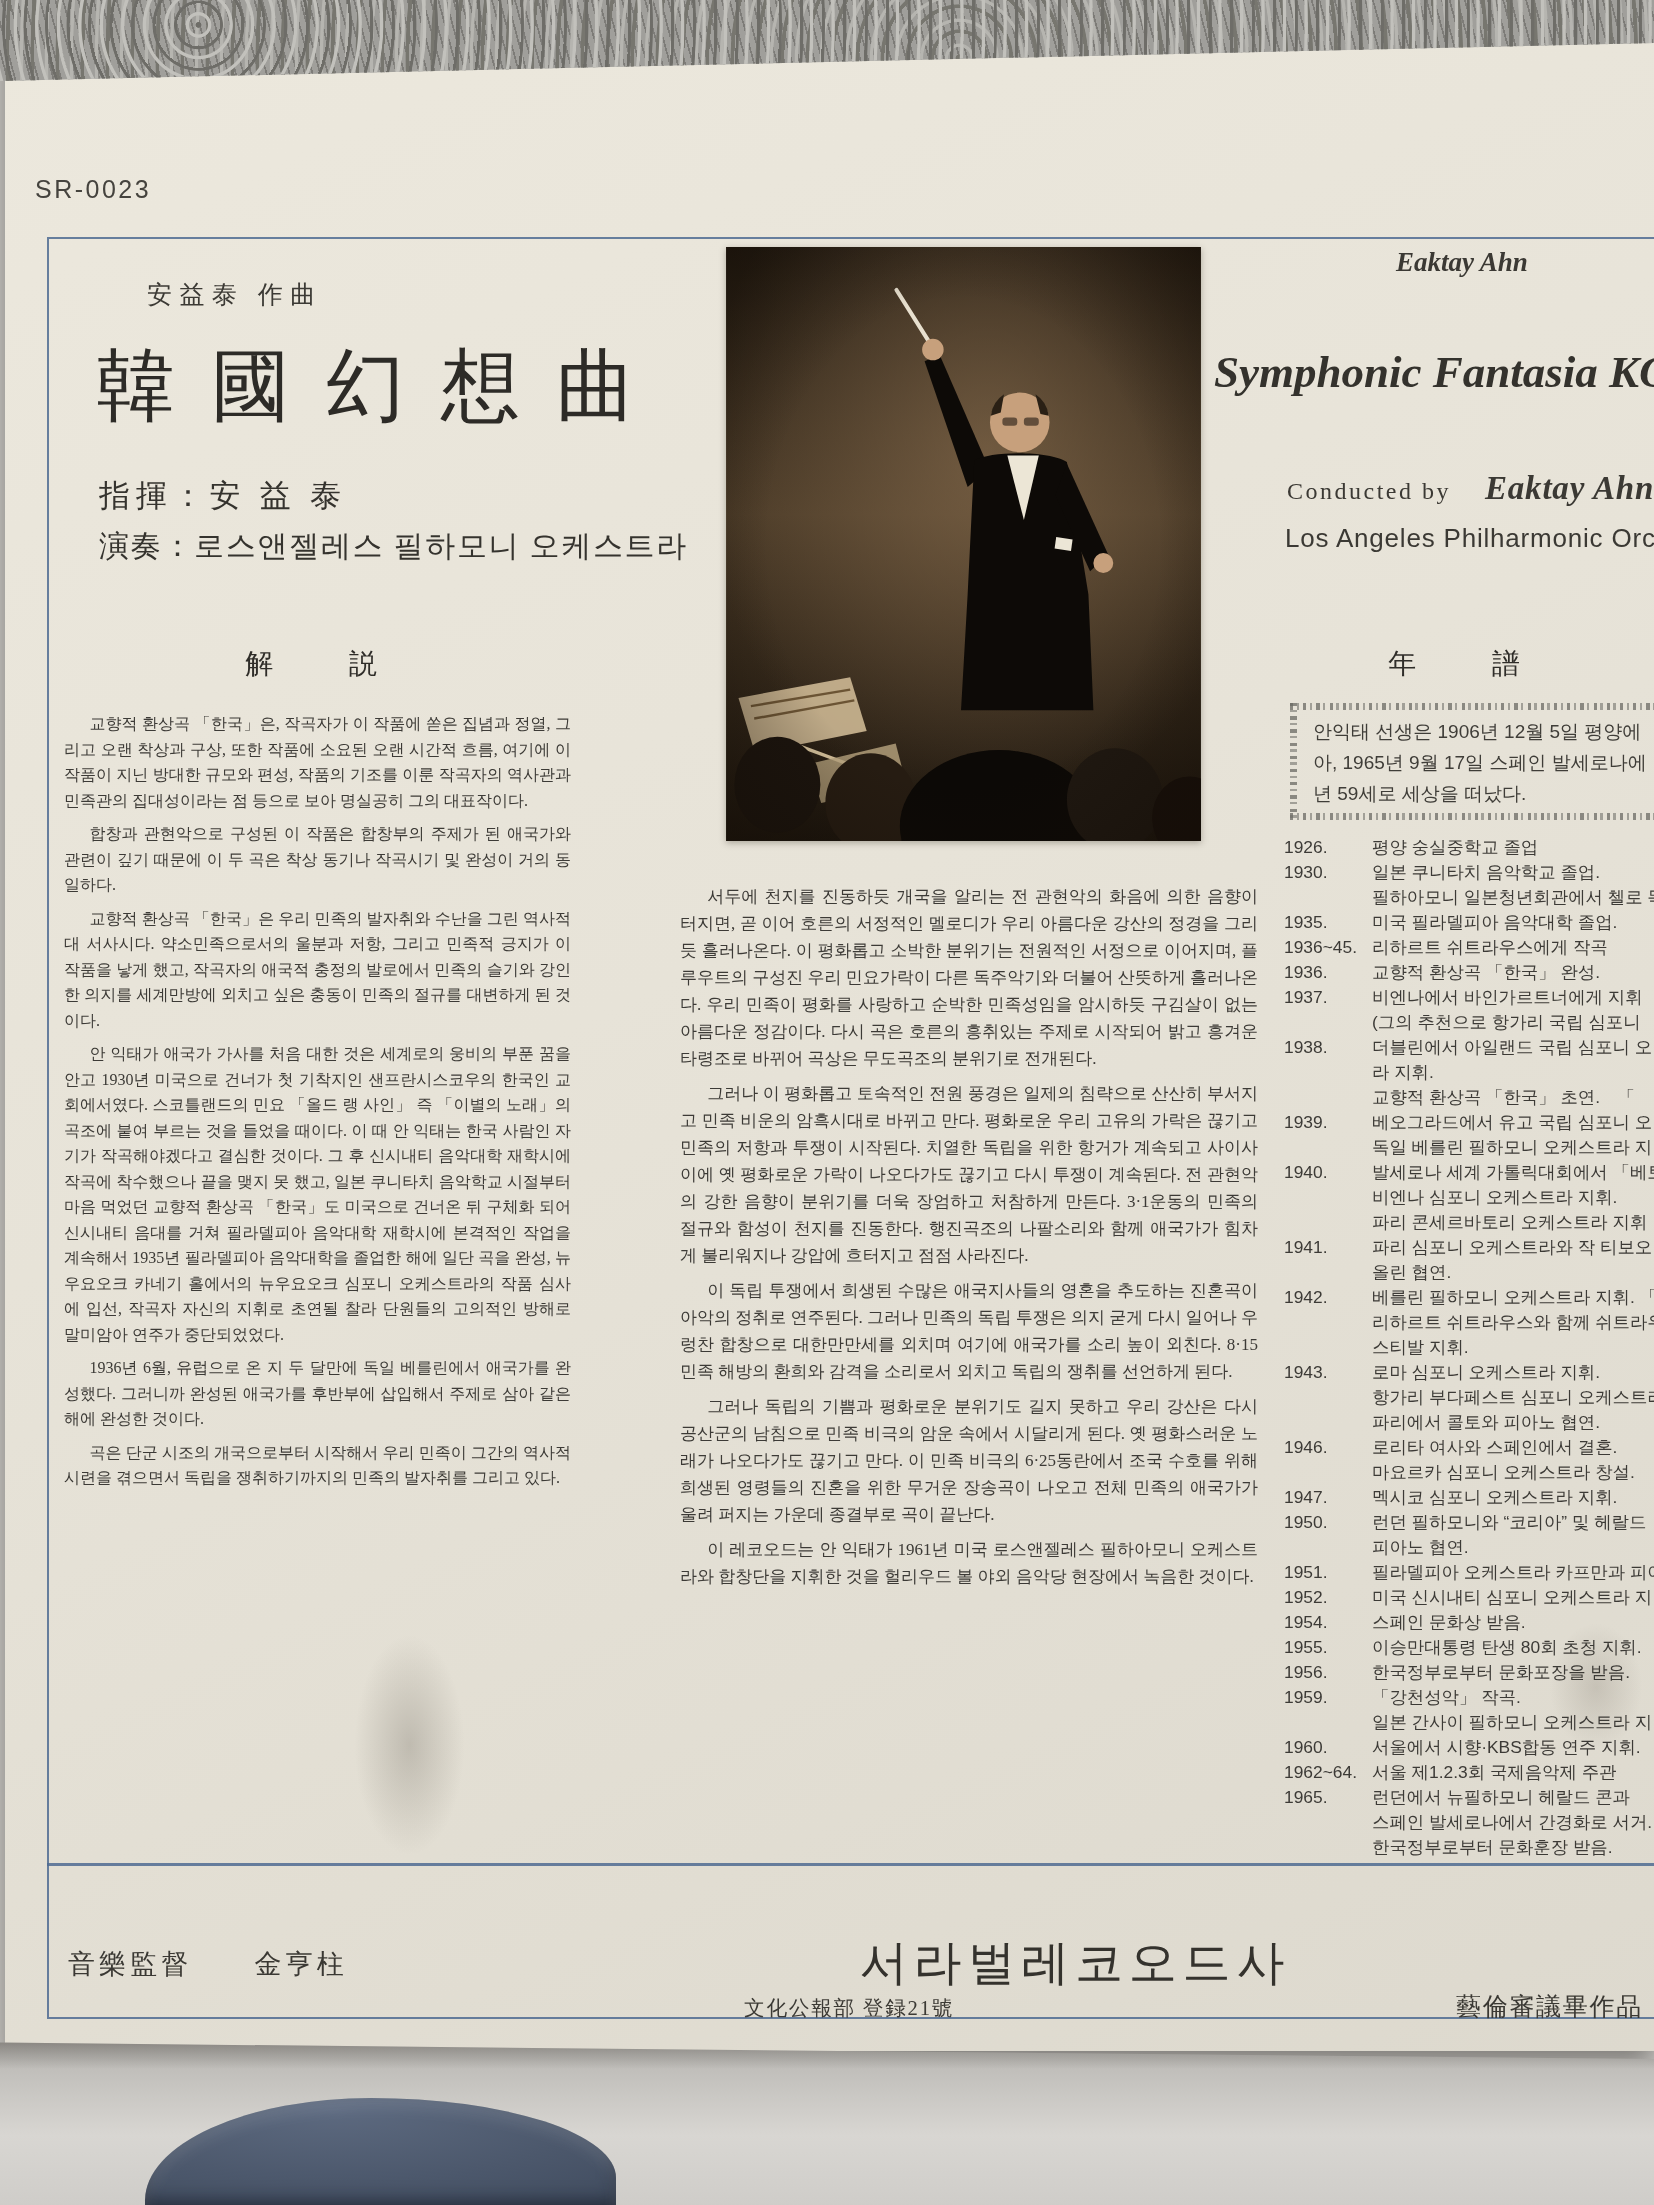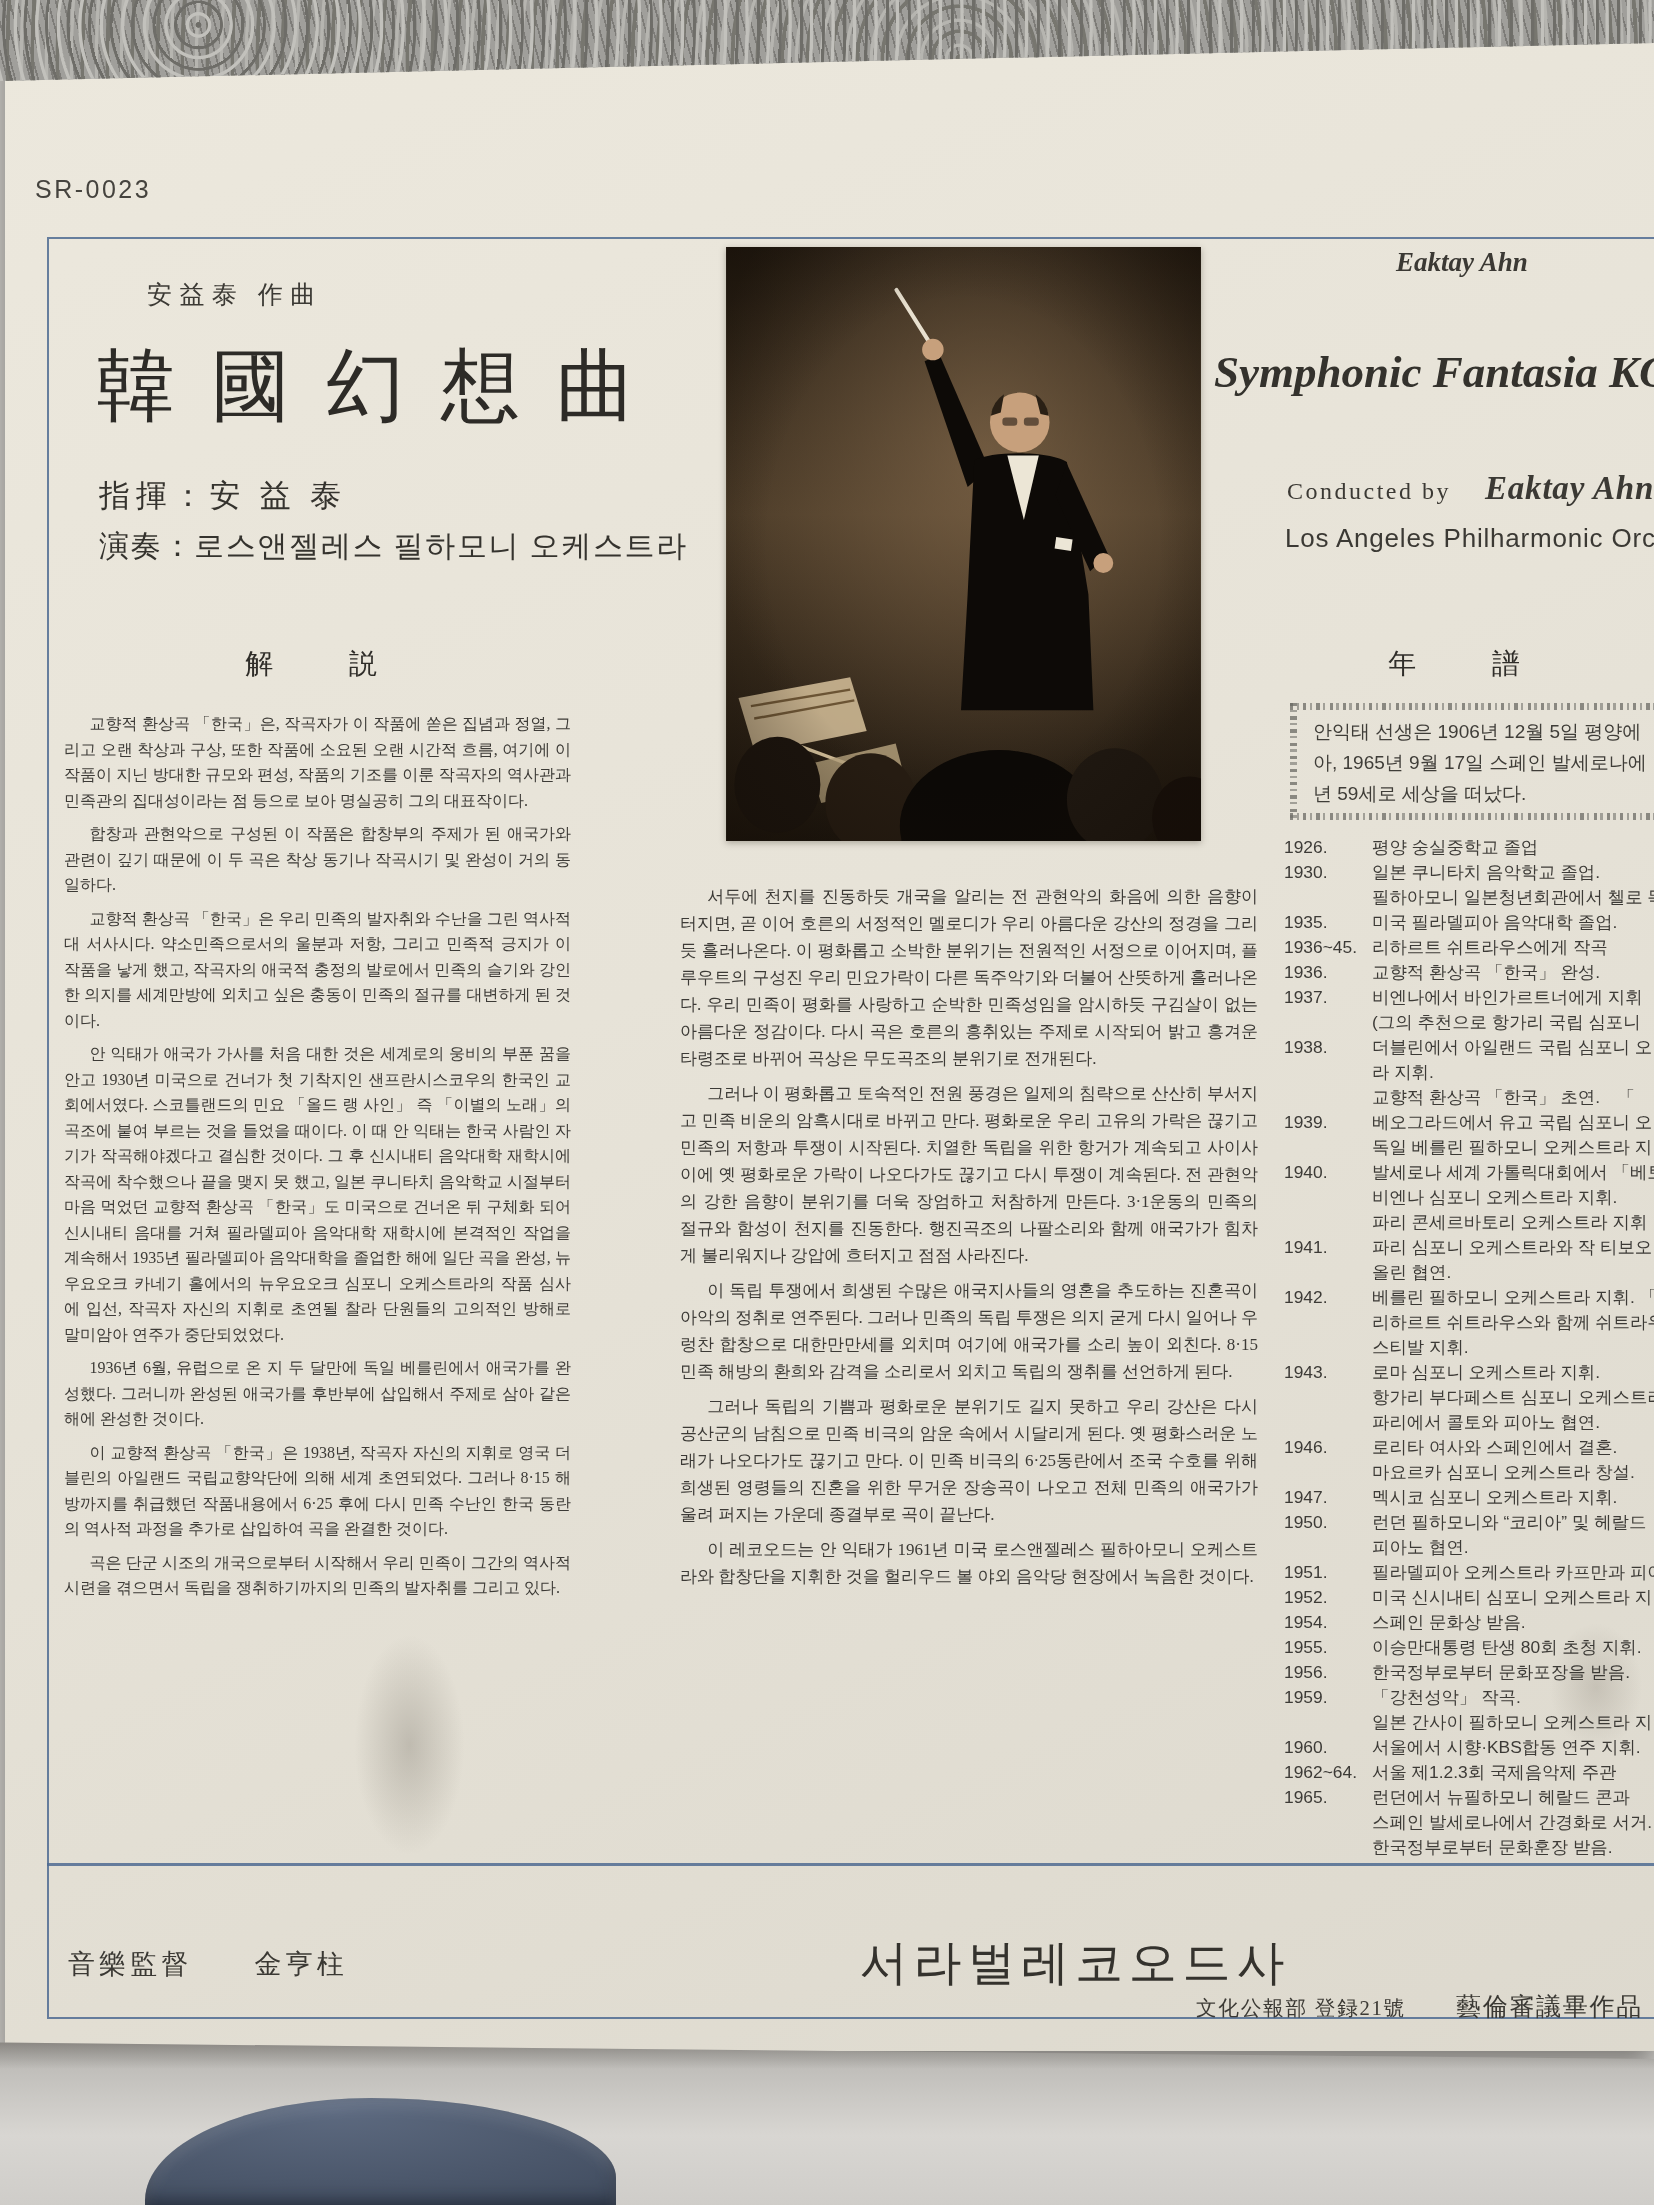--- a/index.html
+++ b/index.html
@@ -68,21 +68,21 @@
                color:#3f3d38;white-space:nowrap;}
   .chronology{left:1284px;top:835px;width:377px;height:1026px;overflow:hidden;
               font-family:"Liberation Sans",sans-serif;font-size:17.4px;line-height:25px;color:#3c3a36;}
   .yr-row{display:flex;white-space:nowrap;}
   .yr{flex:0 0 auto;min-width:88px;}
   .tx{flex:0 0 auto;}
   
   .music-director{left:68px;top:1946px;font-size:27px;letter-spacing:4.1px;color:#3a3833;}
   .label-name{left:744px;top:1931px;width:662px;text-align:center;
               font-family:"Liberation Sans",sans-serif;font-size:48px;letter-spacing:5.8px;color:#34322d;}
-  .registration{left:744px;top:1994px;width:662px;text-align:right;font-size:20.7px;
+  .registration{left:744px;top:1994px;width:662px;text-align:left;font-size:20.7px;
                 letter-spacing:1.7px;color:#3c3a35;}
   .review-mark{left:1456px;top:1990px;font-size:25px;letter-spacing:1.7px;color:#3a3833;white-space:nowrap;}
 </style>
 </head>
 <body>
 
 <div class="scene">
 
   <div class="sleeve"></div>
   <div class="stain1"></div>
@@ -160,21 +160,20 @@
     </svg>
   </div>
 
   <div class="abs col-heading h-kaisetsu">解　　説</div>
   <div class="abs col-text col1">
       <p class="para">교향적 환상곡 「한국」은, 작곡자가 이 작품에 쏟은 집념과 정열, 그리고 오랜 착상과 구상, 또한 작품에 소요된 오랜 시간적 흐름, 여기에 이 작품이 지닌 방대한 규모와 편성, 작품의 기조를 이룬 작곡자의 역사관과 민족관의 집대성이라는 점 등으로 보아 명실공히 그의 대표작이다.</p>
       <p class="para">합창과 관현악으로 구성된 이 작품은 합창부의 주제가 된 애국가와 관련이 깊기 때문에 이 두 곡은 착상 동기나 작곡시기 및 완성이 거의 동일하다.</p>
       <p class="para">교향적 환상곡 「한국」은 우리 민족의 발자취와 수난을 그린 역사적 대 서사시다. 약소민족으로서의 울분과 저항, 그리고 민족적 긍지가 이 작품을 낳게 했고, 작곡자의 애국적 충정의 발로에서 민족의 슬기와 강인한 의지를 세계만방에 외치고 싶은 충동이 민족의 절규를 대변하게 된 것이다.</p>
       <p class="para">안 익태가 애국가 가사를 처음 대한 것은 세계로의 웅비의 부푼 꿈을 안고 1930년 미국으로 건너가 첫 기착지인 샌프란시스코우의 한국인 교회에서였다. 스코틀랜드의 민요 「올드 랭 사인」 즉 「이별의 노래」의 곡조에 붙여 부르는 것을 들었을 때이다. 이 때 안 익태는 한국 사람인 자기가 작곡해야겠다고 결심한 것이다. 그 후 신시내티 음악대학 재학시에 작곡에 착수했으나 끝을 맺지 못 했고, 일본 쿠니타치 음악학교 시절부터 마음 먹었던 교향적 환상곡 「한국」도 미국으로 건너온 뒤 구체화 되어 신시내티 음대를 거쳐 필라델피아 음악대학 재학시에 본격적인 작업을 계속해서 1935년 필라델피아 음악대학을 졸업한 해에 일단 곡을 완성, 뉴우요오크 카네기 홀에서의 뉴우요오크 심포니 오케스트라의 작품 심사에 입선, 작곡자 자신의 지휘로 초연될 찰라 단원들의 고의적인 방해로 말미암아 연주가 중단되었었다.</p>
       <p class="para">1936년 6월, 유럽으로 온 지 두 달만에 독일 베를린에서 애국가를 완성했다. 그러니까 완성된 애국가를 후반부에 삽입해서 주제로 삼아 같은 해에 완성한 것이다.</p>
-      <p class="para">이 교향적 환상곡 「한국」은 1938년, 작곡자 자신의 지휘로 영국 더블린의 아일랜드 국립교향악단에 의해 세계 초연되었다. 그러나 8·15 해방까지를 취급했던 작품내용에서 6·25 후에 다시 민족 수난인 한국 동란의 역사적 과정을 추가로 삽입하여 곡을 완결한 것이다.</p>
       <p class="para">곡은 단군 시조의 개국으로부터 시작해서 우리 민족이 그간의 역사적 시련을 겪으면서 독립을 쟁취하기까지의 민족의 발자취를 그리고 있다.</p>
     </div>
   <div class="abs col-text col2">
       <p class="para">서두에 천지를 진동하듯 개국을 알리는 전 관현악의 화음에 의한 음향이 터지면, 곧 이어 호른의 서정적인 멜로디가 우리 아름다운 강산의 정경을 그리듯 흘러나온다. 이 평화롭고 소박한 분위기는 전원적인 서정으로 이어지며, 플루우트의 구성진 우리 민요가락이 다른 독주악기와 더불어 산뜻하게 흘러나온다. 우리 민족이 평화를 사랑하고 순박한 민족성임을 암시하듯 구김살이 없는 아름다운 정감이다. 다시 곡은 호른의 흥취있는 주제로 시작되어 밝고 흥겨운 타령조로 바뀌어 곡상은 무도곡조의 분위기로 전개된다.</p>
       <p class="para">그러나 이 평화롭고 토속적인 전원 풍경은 일제의 침략으로 산산히 부서지고 민족 비운의 암흑시대로 바뀌고 만다. 평화로운 우리 고유의 가락은 끊기고 민족의 저항과 투쟁이 시작된다. 치열한 독립을 위한 항거가 계속되고 사이사이에 옛 평화로운 가락이 나오다가도 끊기고 다시 투쟁이 계속된다. 전 관현악의 강한 음향이 분위기를 더욱 장엄하고 처참하게 만든다. 3·1운동의 민족의 절규와 함성이 천지를 진동한다. 행진곡조의 나팔소리와 함께 애국가가 힘차게 불리워지나 강압에 흐터지고 점점 사라진다.</p>
       <p class="para">이 독립 투쟁에서 희생된 수많은 애국지사들의 영혼을 추도하는 진혼곡이 아악의 정취로 연주된다. 그러나 민족의 독립 투쟁은 의지 굳게 다시 일어나 우렁찬 합창으로 대한만만세를 외치며 여기에 애국가를 소리 높이 외친다. 8·15 민족 해방의 환희와 감격을 소리로서 외치고 독립의 쟁취를 선언하게 된다.</p>
       <p class="para">그러나 독립의 기쁨과 평화로운 분위기도 길지 못하고 우리 강산은 다시 공산군의 남침으로 민족 비극의 암운 속에서 시달리게 된다. 옛 평화스러운 노래가 나오다가도 끊기고 만다. 이 민족 비극의 6·25동란에서 조국 수호를 위해 희생된 영령들의 진혼을 위한 무거운 장송곡이 나오고 전체 민족의 애국가가 울려 퍼지는 가운데 종결부로 곡이 끝난다.</p>
       <p class="para">이 레코오드는 안 익태가 1961년 미국 로스앤젤레스 필하아모니 오케스트라와 합창단을 지휘한 것을 헐리우드 볼 야외 음악당 현장에서 녹음한 것이다.</p>
     </div>
 

